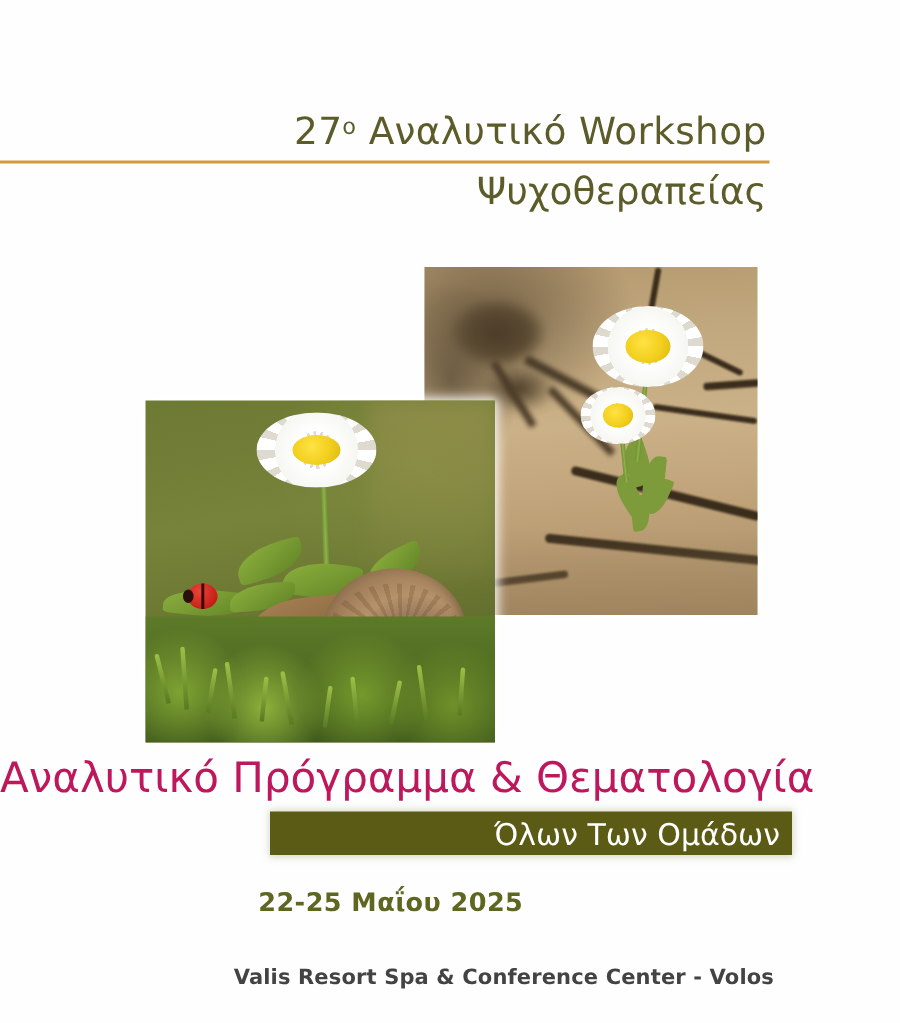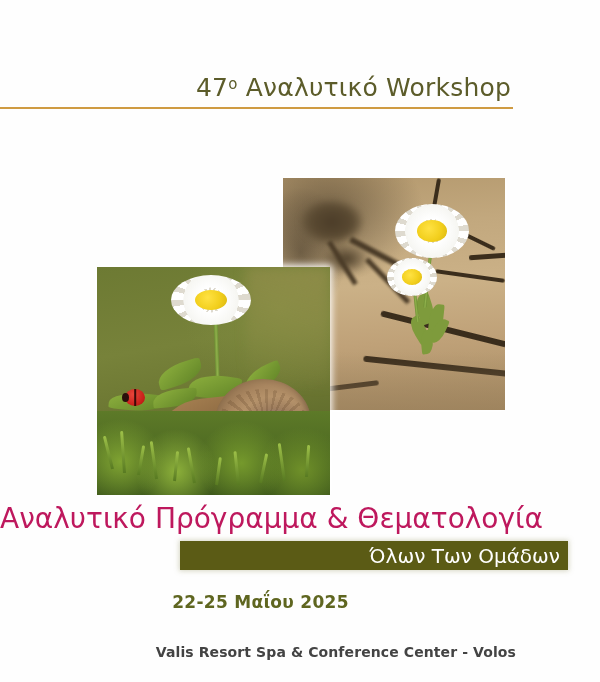--- a/index.html
+++ b/index.html
@@ -280,21 +280,21 @@
     text-align: left;
     font-size: 28px;
     line-height: 28px;
     color: #be185d;
     white-space: nowrap;
   }
   .groups-bar {
     position: absolute;
     left: 180px;
     top: 541px;
-    width: 388px;
+    width: 348px;
     height: 29px;
     background: #5b5b15;
     box-shadow: 0 0 5px 1px rgba(140,140,90,0.35);
   }
   .groups-bar span {
     position: absolute;
     right: 8px;
     top: 50%;
     transform: translateY(-50%);
     font-size: 20px;
@@ -324,22 +324,23 @@
     font-weight: bold;
     color: #434343;
     letter-spacing: 0.1px;
     white-space: nowrap;
   }
 </style>
 </head>
 <body>
 
 <div class="header-block">
-  <div class="title-main"><span>47</span><span class="ordinal">ο</span><span> Αναλυτικό Workshop</span></div>
+  <div class="title-main"><span>27</span><span class="ordinal">ο</span><span> Αναλυτικό Workshop</span></div>
   <div class="rule"></div>
+  <div class="title-sub">Ψυχοθεραπείας</div>
 </div>
 
 <div class="photo" id="photo-earth">
   <div class="shadow-flower"></div>
   <div class="shadow-flower2"></div>
   <div class="shadow-stem" style="left:66px; top:58px; width:90px; height:6px; transform:rotate(28deg);"></div>
   <div class="shadow-stem" style="left:44px; top:60px; width:50px; height:5px; transform:rotate(58deg);"></div>
   <div class="shadow-stem" style="left:82px; top:78px; width:60px; height:5px; transform:rotate(46deg);"></div>
 
   <div class="crack c1"></div>

